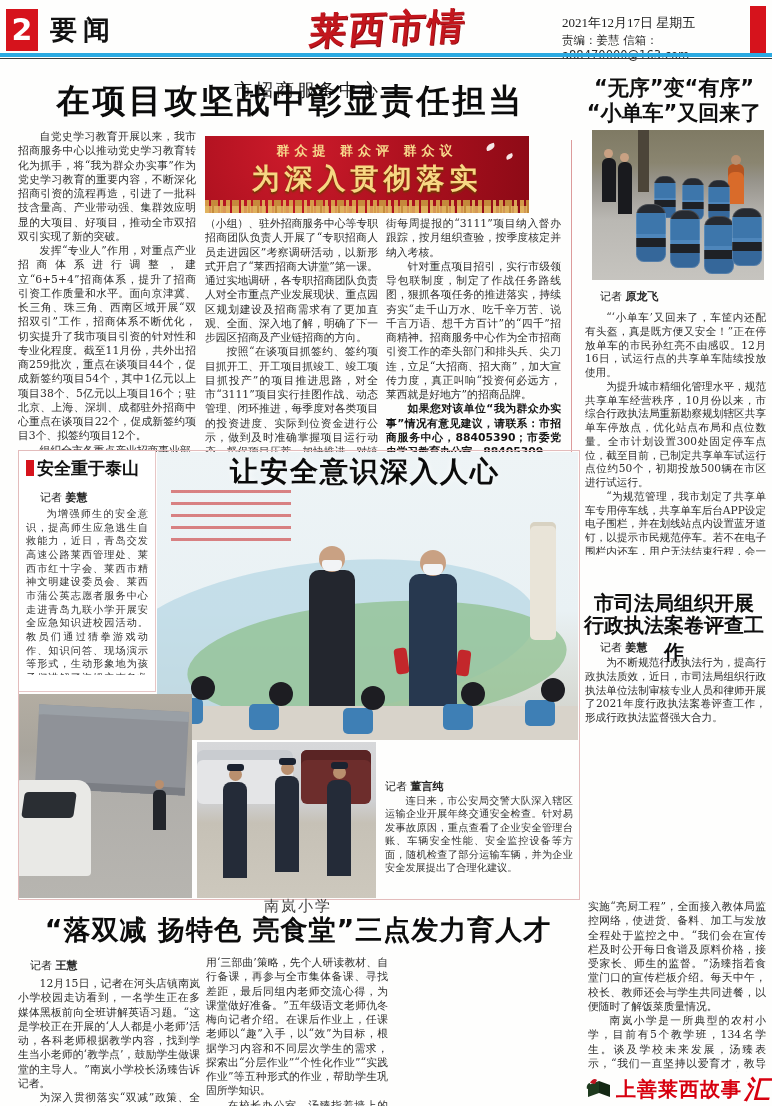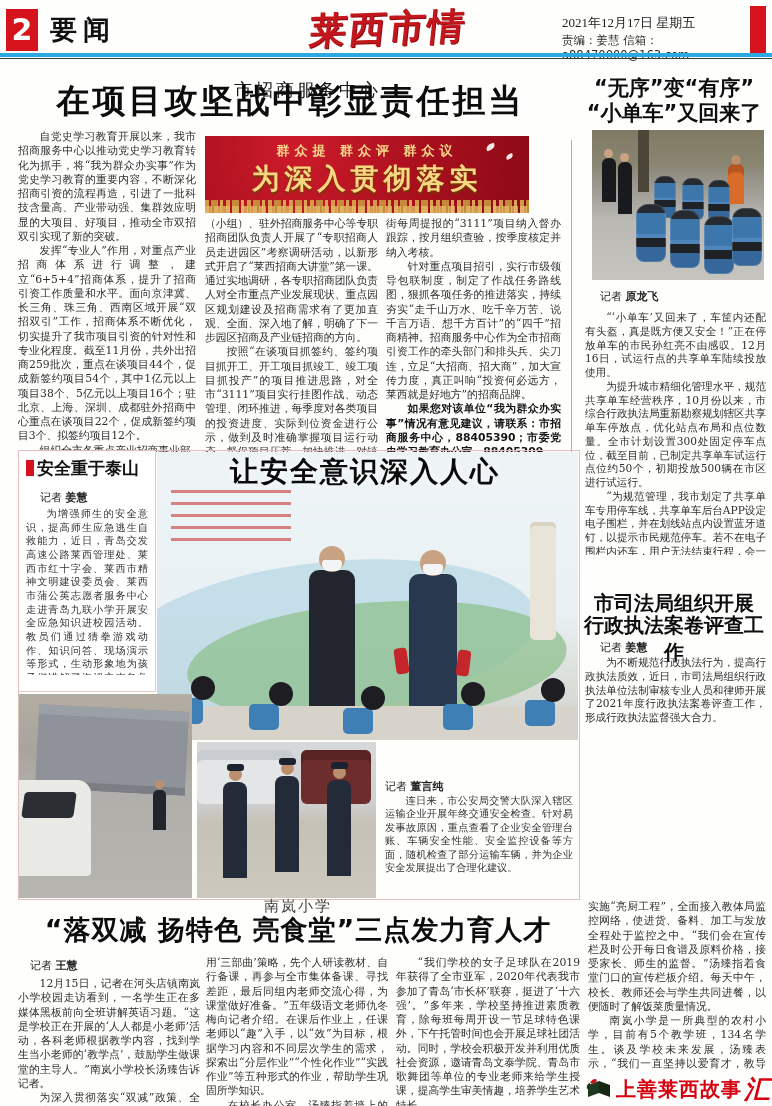--- a/index.html
+++ b/index.html
@@ -284,24 +284,20 @@
   </div>
 
   <div class="abs col s1c">
     <p>12月15日，记者在河头店镇南岚小学校园走访看到，一名学生正在多媒体黑板前向全班讲解英语习题。“这是学校正在开展的‘人人都是小老师’活动，各科老师根据教学内容，找到学生当小老师的‘教学点’，鼓励学生做课堂的主导人。”南岚小学校长汤臻告诉记者。</p>
     <p>为深入贯彻落实“双减”政策、全面提高学校教学质量，南岚小学在课堂教学方面下足了功夫。“现在我们备课采</p>
   </div>
   <div class="abs col s2c">
     <p class="noind">用‘三部曲’策略，先个人研读教材、自行备课，再参与全市集体备课、寻找差距，最后同组内老师交流心得，为课堂做好准备。”五年级语文老师仇冬梅向记者介绍。在课后作业上，任课老师以“趣”入手，以“效”为目标，根据学习内容和不同层次学生的需求，探索出“分层作业”“个性化作业”“实践作业”等五种形式的作业，帮助学生巩固所学知识。</p>
     <p>在校长办公室，汤臻指着墙上的奖牌，高兴地介绍起学校足球队的成绩：</p>
   </div>
-  <div class="abs col s3c">
-    <p>“我们学校的女子足球队在2019年获得了全市亚军，2020年代表我市参加了青岛‘市长杯’联赛，挺进了‘十六强’。”多年来，学校坚持推进素质教育，除每班每周开设一节足球特色课外，下午托管时间也会开展足球社团活动。同时，学校会积极开发并利用优质社会资源，邀请青岛文泰学院、青岛市歌舞团等单位的专业老师来给学生授课，提高学生审美情趣，培养学生艺术特长。</p>
-
-  </div>
   <div class="abs col s4c">
     <p class="noind">实施“亮厨工程”，全面接入教体局监控网络，使进货、备料、加工与发放全程处于监控之中。“我们会在宣传栏及时公开每日食谱及原料价格，接受家长、师生的监督。”汤臻指着食堂门口的宣传栏板介绍。每天中午，校长、教师还会与学生共同进餐，以便随时了解饭菜质量情况。</p>
     <p>南岚小学是一所典型的农村小学，目前有5个教学班，134名学生。谈及学校未来发展，汤臻表示，“我们一直坚持以爱育才，教导学生做最好的自己，将学生培养成为国家的栋梁。”</p>
   </div>
 
   <div class="abs brand">
     <svg width="26" height="24" viewBox="0 0 26 24">
       <path d="M2 20 L13 16 L13 4 L2 8 Z" fill="#1e3a1e"></path>
       <path d="M13 16 L24 20 L24 8 L13 4 Z" fill="#142814"></path>
       <path d="M4 6 C6 2 9 1 11 3 L9 7 Z" fill="#c41320"></path>

